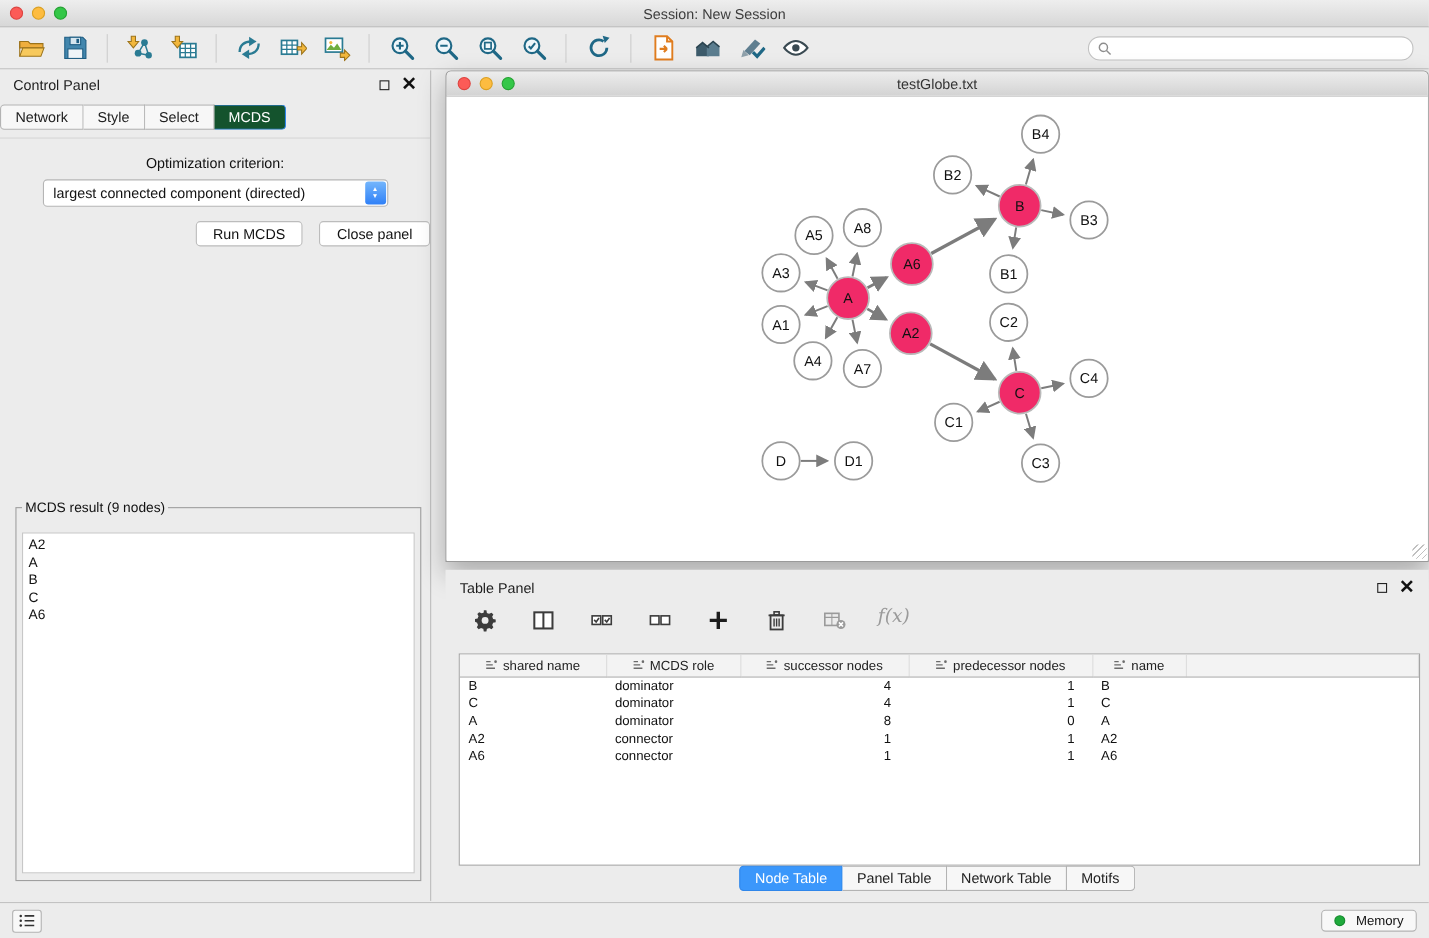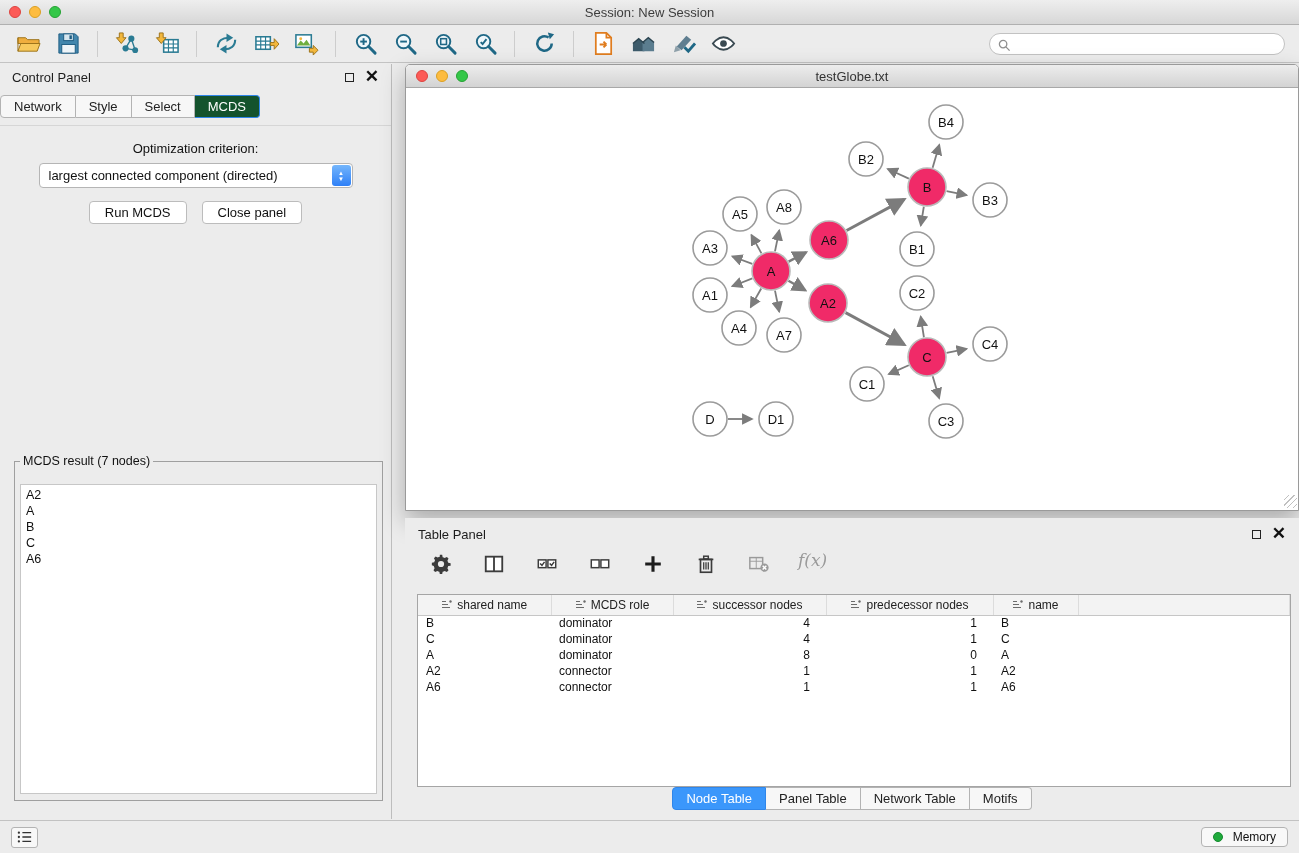--- a/index.html
+++ b/index.html
@@ -41,21 +41,21 @@
   .cp-tab:first-child{border-left:1px solid #b3b3b3;border-radius:4px 0 0 4px}
   .cp-tab:last-child{border-radius:0 4px 4px 0}
   .cp-tab.sel{background:#14532d;border-color:#2f86ea;color:#fff}
   .cp-rule{border-top:1px solid #d6d6d6;margin-top:7px}
   .opt-label{text-align:center;font-size:13px;margin-top:15px;color:#111}
   .combo{margin:7px auto 0;width:314px;height:25px;background:#fff;border:1px solid #b5b5b5;border-radius:4px;
     display:flex;align-items:center;cursor:default}
   .combo-text{font-size:13px;padding-left:9px;flex:1;white-space:nowrap;overflow:hidden;color:#111}
   .combo-spin{width:19px;height:21px;background:linear-gradient(#74b6fc,#2f80f7);border-radius:3px;margin-right:1px;
     display:flex;flex-direction:column;align-items:center;justify-content:center;color:#fff;font-size:6px;line-height:6px}
-  .cp-buttons{display:flex;justify-content:center;gap:15px;margin-top:13px}
+  .cp-buttons{display:flex;justify-content:flex-end;gap:15px;margin-top:13px}
   .btn{font-size:13px;padding:3px 15px;background:#fff;border:1px solid #bcbcbc;border-radius:4px;color:#111;cursor:default}
   .mcds-fieldset{position:absolute;left:14px;top:390px;width:369px;height:347px;border:1px solid #9f9f9f;
     background:#ececec;padding:0}
   .mcds-fieldset legend{font-size:12.5px;color:#111;margin-left:5px;padding:0 3px}
   .mcds-list{position:absolute;left:5px;right:5px;top:16px;bottom:6px;background:#fff;border:1px solid #c7c7c7;
     overflow:hidden;padding:2px 0}
   .mcds-item{font-size:12.5px;color:#111;padding:0 5px;line-height:16px;cursor:default}
 
   
   .network-window{position:absolute;left:405px;top:64px;width:894px;height:447px;border:1px solid #9a9a9a;
@@ -267,21 +267,21 @@
       <span class="combo-spin">
           <span>▲</span>
           <span>▼</span>
         </span>
     </div>
     <div class="cp-buttons">
       <button class="btn">Run MCDS</button>
       <button class="btn">Close panel</button>
     </div>
     <fieldset class="mcds-fieldset">
-      <legend>MCDS result (7 nodes)</legend>
+      <legend>MCDS result (9 nodes)</legend>
       <div class="mcds-list" id="mcds-list">
           <div class="mcds-item">A2</div>
           <div class="mcds-item">A</div>
           <div class="mcds-item">B</div>
           <div class="mcds-item">C</div>
           <div class="mcds-item">A6</div>
         </div>
     </fieldset>
   </div>
 

